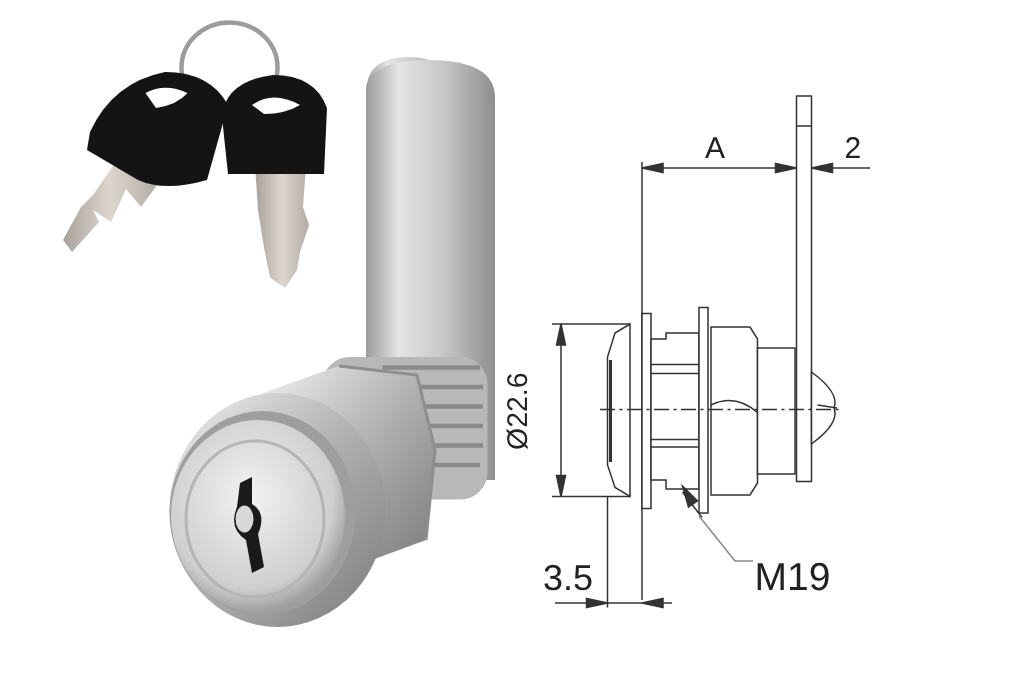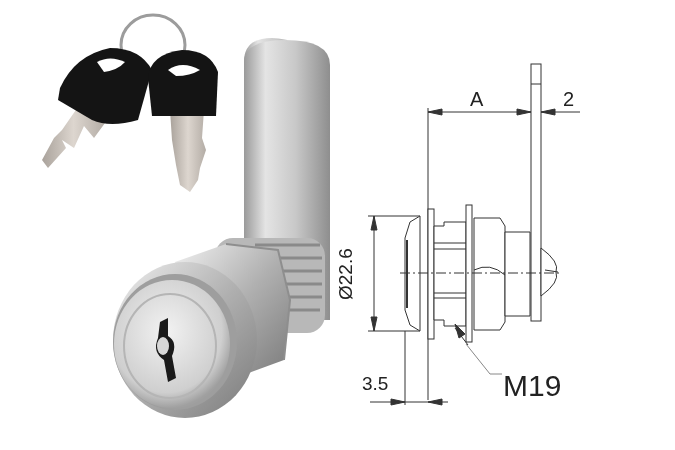--- a/index.html
+++ b/index.html
@@ -2,22 +2,22 @@
 <html><head>
 <meta charset="utf-8">
 <style>
   html,body{margin:0;padding:0;background:#ffffff;}
   body{width:675px;height:450px;overflow:hidden;position:relative;font-family:"Liberation Sans",sans-serif;}
   .stage{position:absolute;left:0;top:0;width:675px;height:450px;}
   .dim-label{position:absolute;font-family:"Liberation Sans",sans-serif;color:#222;font-size:20px;line-height:1;}
   .lbl-A{left:470px;top:89px;}
   .lbl-2{left:563px;top:89px;}
   .lbl-dia{left:336px;top:300px;transform:rotate(-90deg);transform-origin:left top;font-size:19px;}
-  .lbl-35{left:362px;top:374px;font-size:19px;}
-  .lbl-m19{left:503px;top:371px;font-size:30px;}
+  .lbl-35{left:362px;top:374px;font-size:24px;}
+  .lbl-m19{left:503px;top:371px;font-size:26px;}
 </style>
 </head>
 <body>
 
 <div class="stage">
 <svg width="675" height="450" viewBox="0 0 675 450" xmlns="http://www.w3.org/2000/svg">
   <defs>
     <linearGradient id="cam" x1="0" x2="1" y1="0" y2="0">
       <stop offset="0" stop-color="#9a9a9a"></stop>
       <stop offset="0.25" stop-color="#e4e4e4"></stop>

